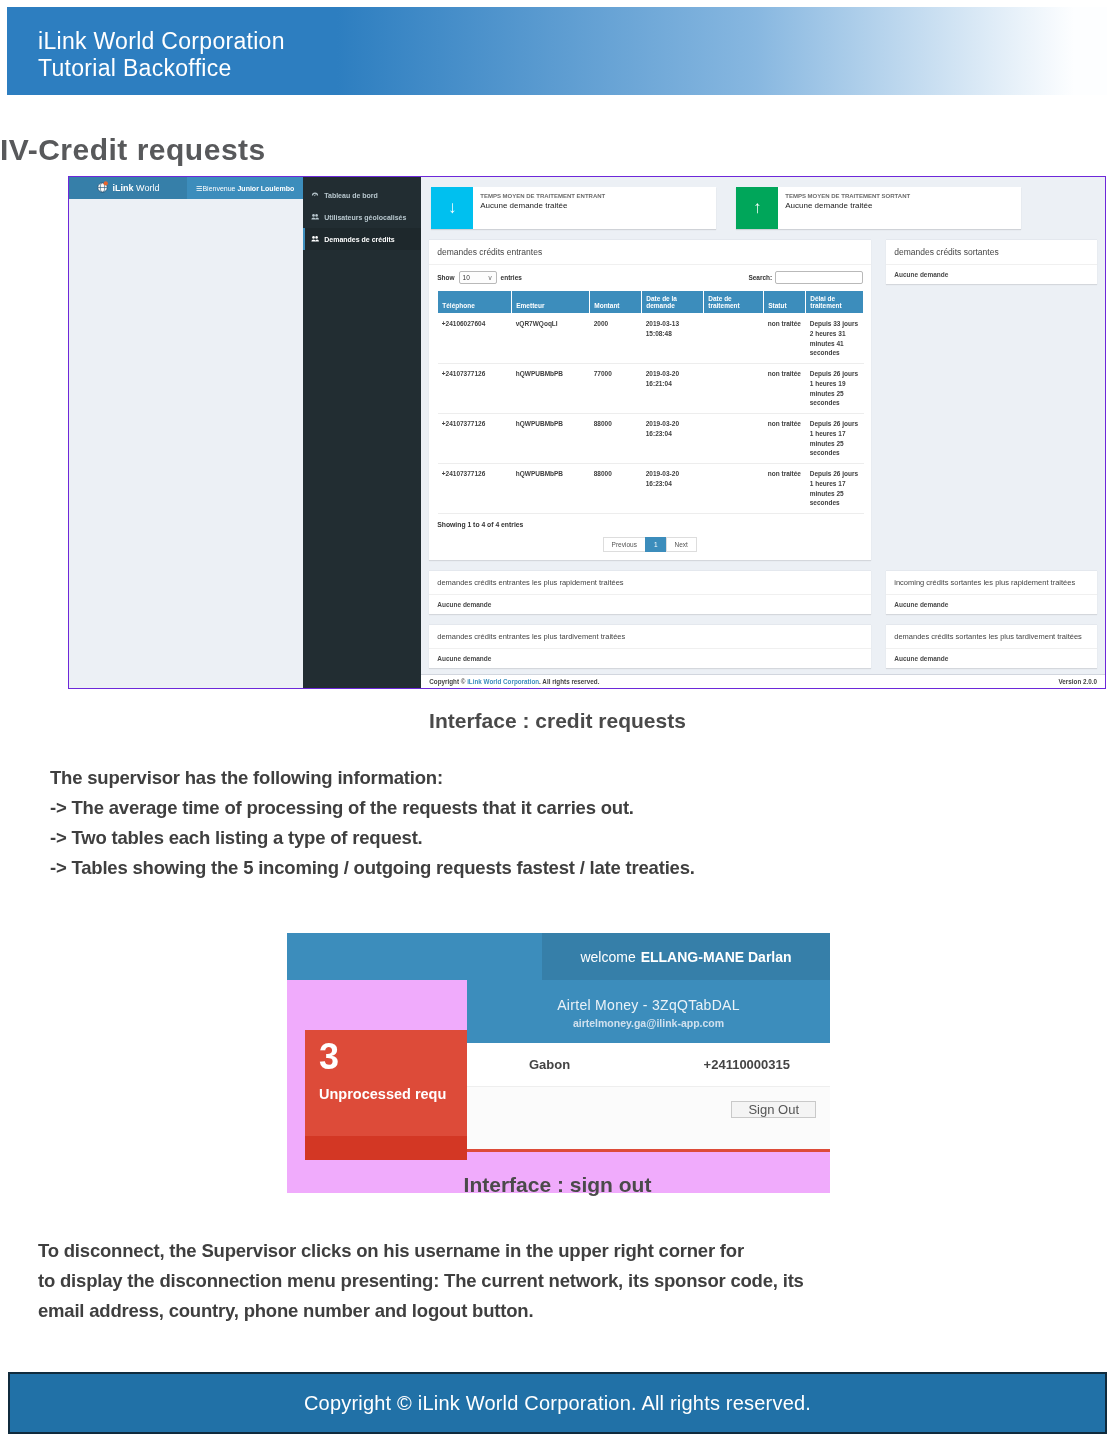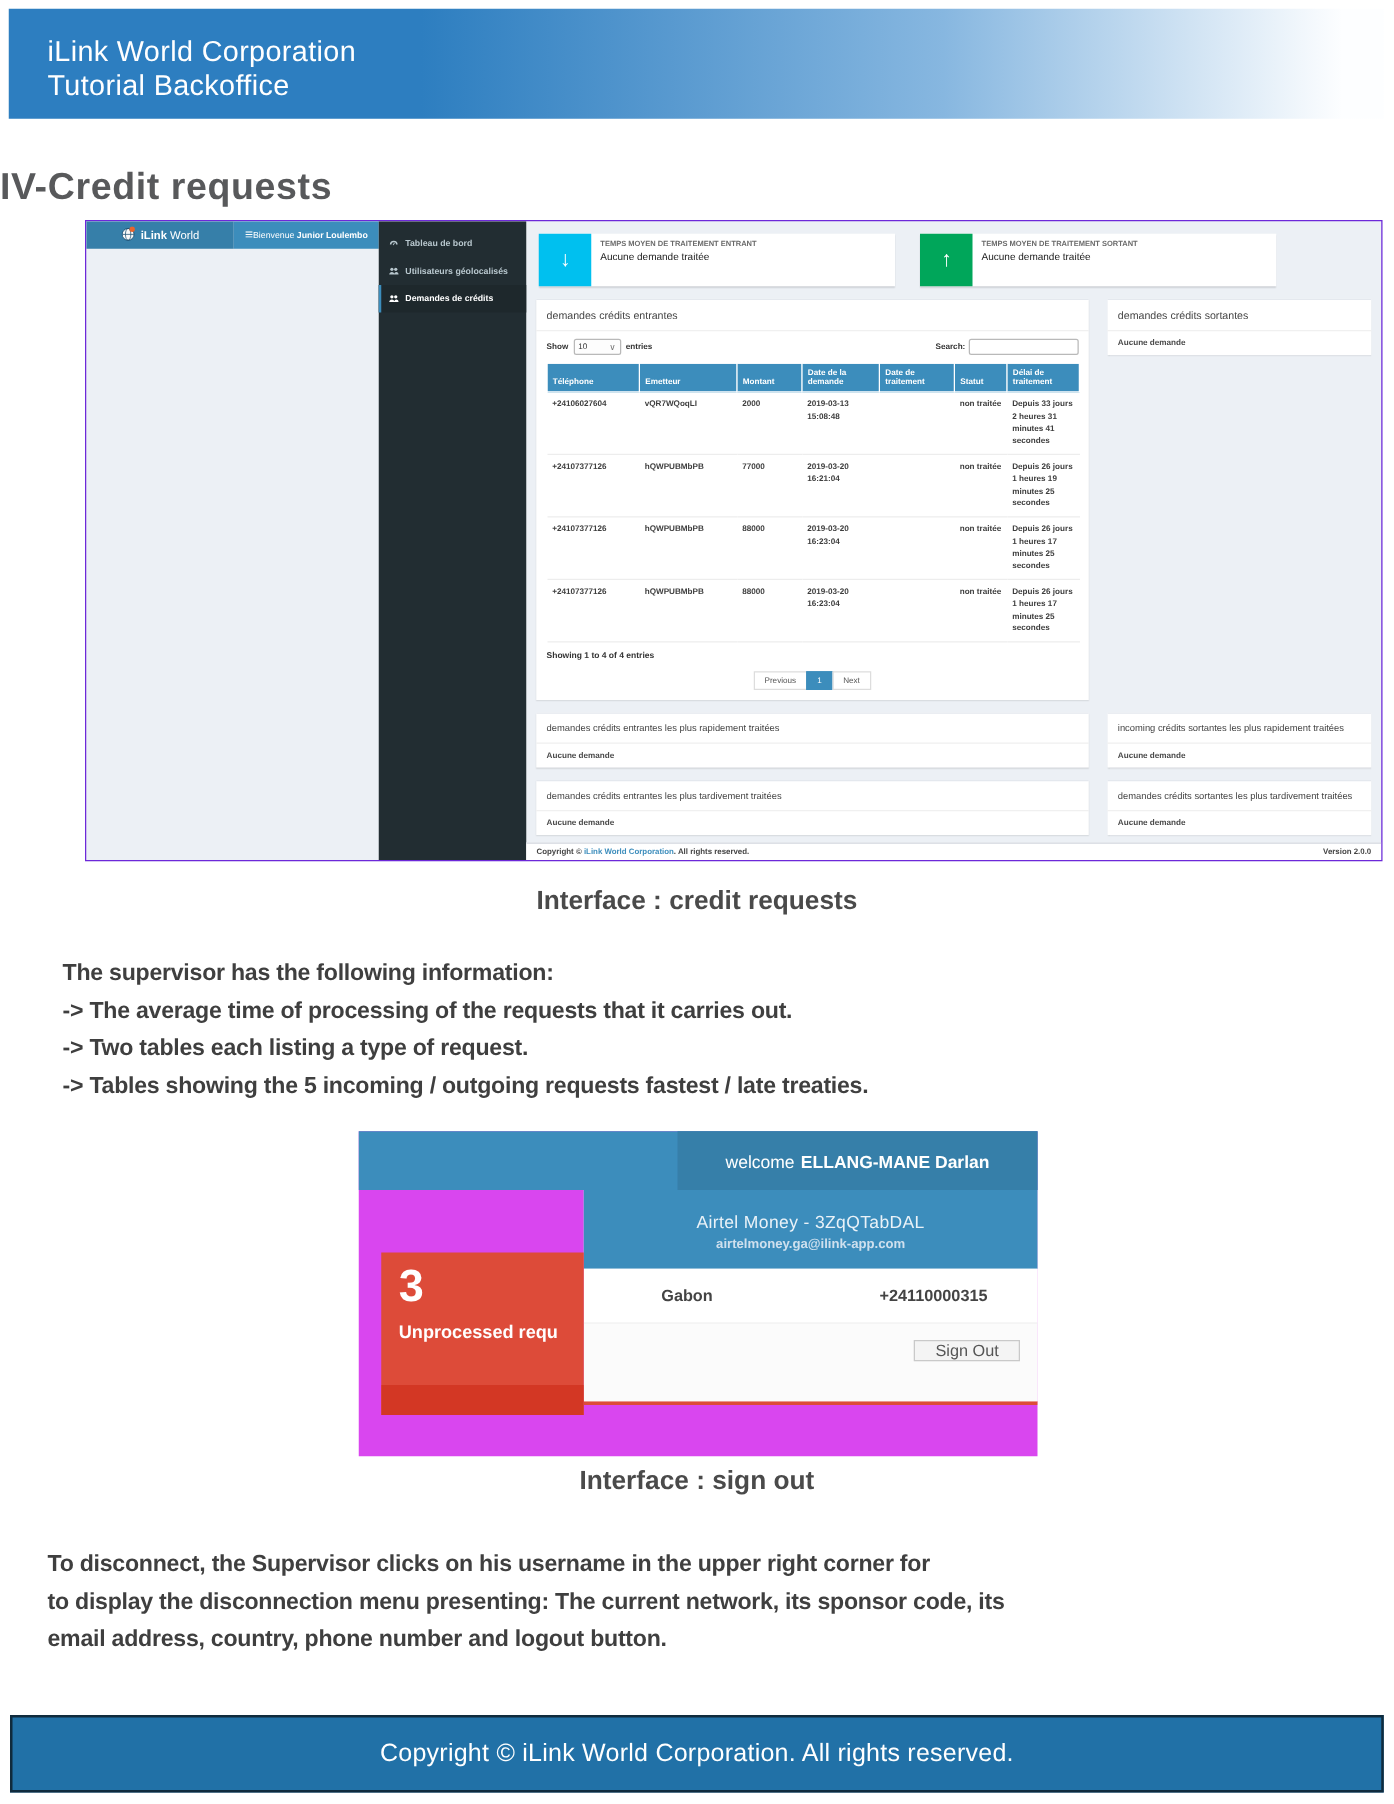--- a/index.html
+++ b/index.html
@@ -67,21 +67,21 @@
   .s1-footer a { color:#3c8dbc; text-decoration:none; cursor:pointer; }
 
   
   .caption { position:absolute; width:100%; text-align:center; font-weight:700; color:#4a4a4a; font-size:21px; }
   #cap1 { top:709px; } #cap2 { top:1173px; }
   .para { position:absolute; font-weight:700; color:#3f3f3f; font-size:18.5px; line-height:30px; letter-spacing:-.2px; }
   .para1 { left:50px; top:763px; }
   .para2 { left:38px; top:1236px; }
 
   
-  .shot2 { position:absolute; left:287px; top:905px; width:543px; height:260px; background:#d946ef; }
+  .shot2 { position:absolute; left:287px; top:933px; width:543px; height:260px; background:#f0abfc; }
   .s2-topbar { position:absolute; top:0; left:0; right:0; height:47px; background:#3c8dbc; }
   .s2-user { position:absolute; top:0; right:0; width:288px; height:47px; background:#367fa9; color:#fff;
     display:flex; align-items:center; justify-content:center; font-size:14px; gap:5px; cursor:pointer; }
   .s2-user b { font-weight:700; }
   .s2-dropdown { position:absolute; left:180px; top:47px; right:0; border-bottom:3px solid #dd4b39; background:#fff; }
   .s2-dd-header { background:#3c8dbc; text-align:center; padding:17px 6px 14px; }
   .s2-network { color:#eaf2f8; font-size:14px; font-weight:400; letter-spacing:.3px; }
   .s2-email { color:#cfe0ee; font-size:10.5px; font-weight:700; margin-top:4px; }
   .s2-dd-body { display:flex; justify-content:space-between; padding:14px 40px 14px 62px; font-size:13px; font-weight:600; color:#444; border-bottom:1px solid #eee; background:#fff; }
   .s2-dd-footer { background:#fbfbfb; padding:13px 14px; height:62px; text-align:right; }

